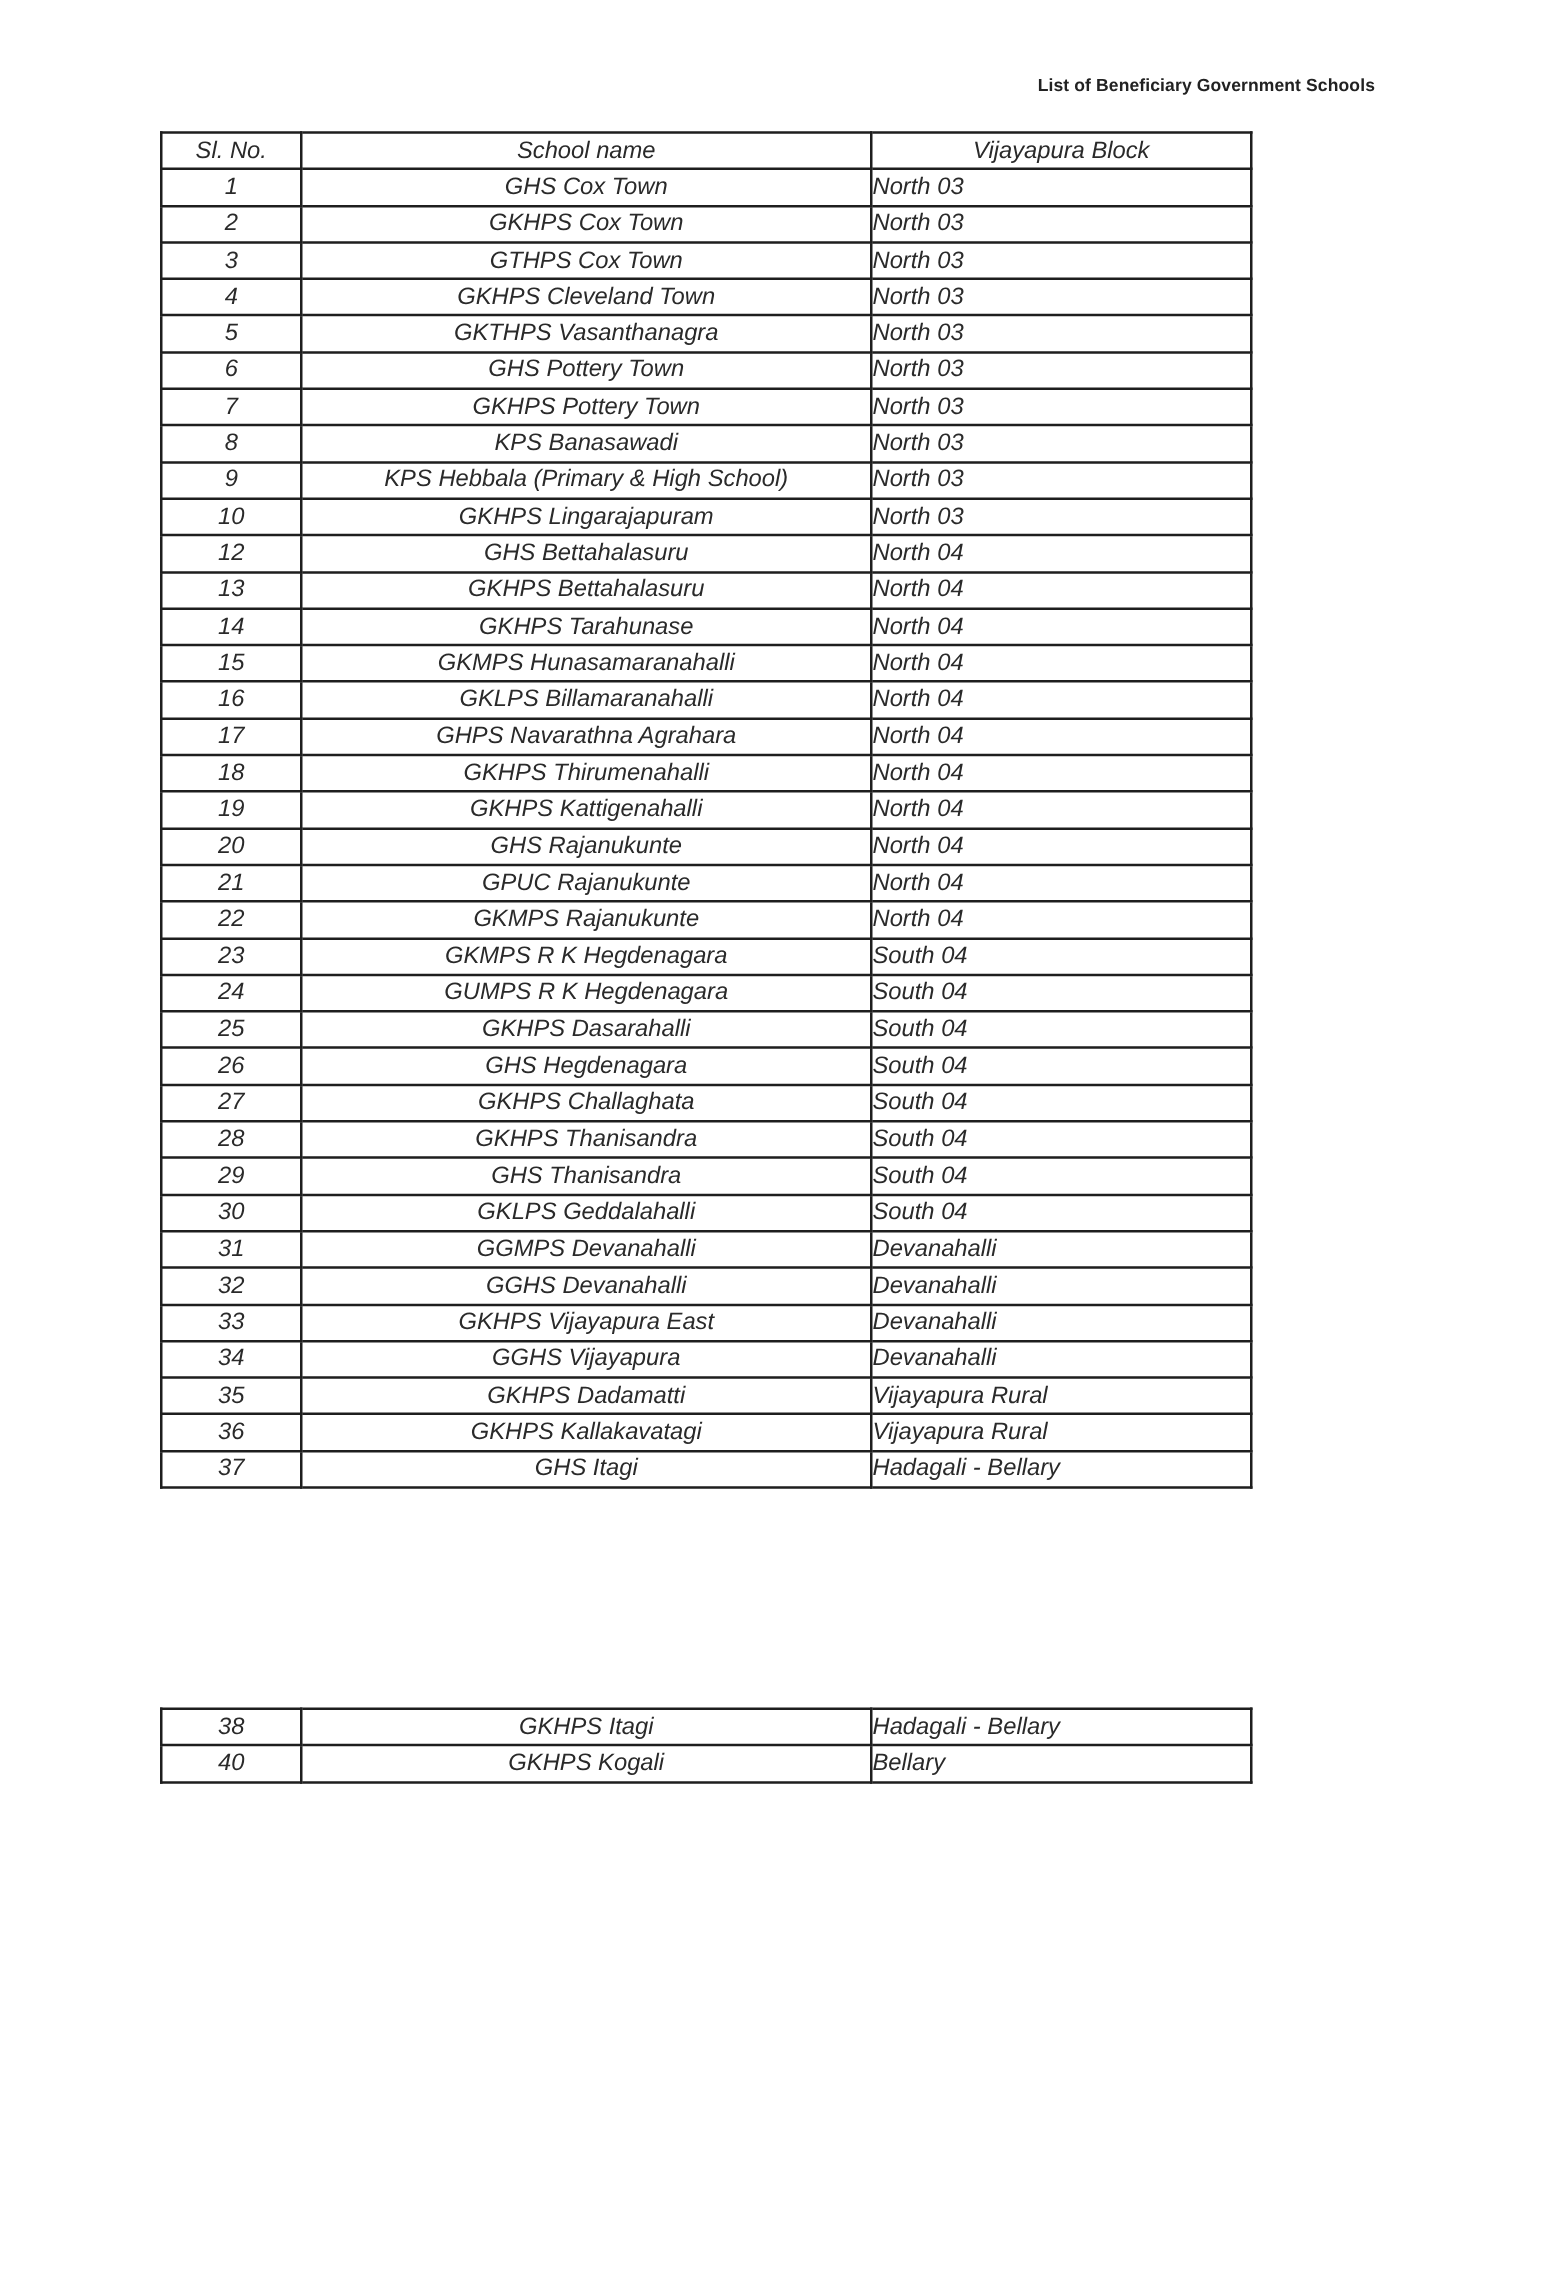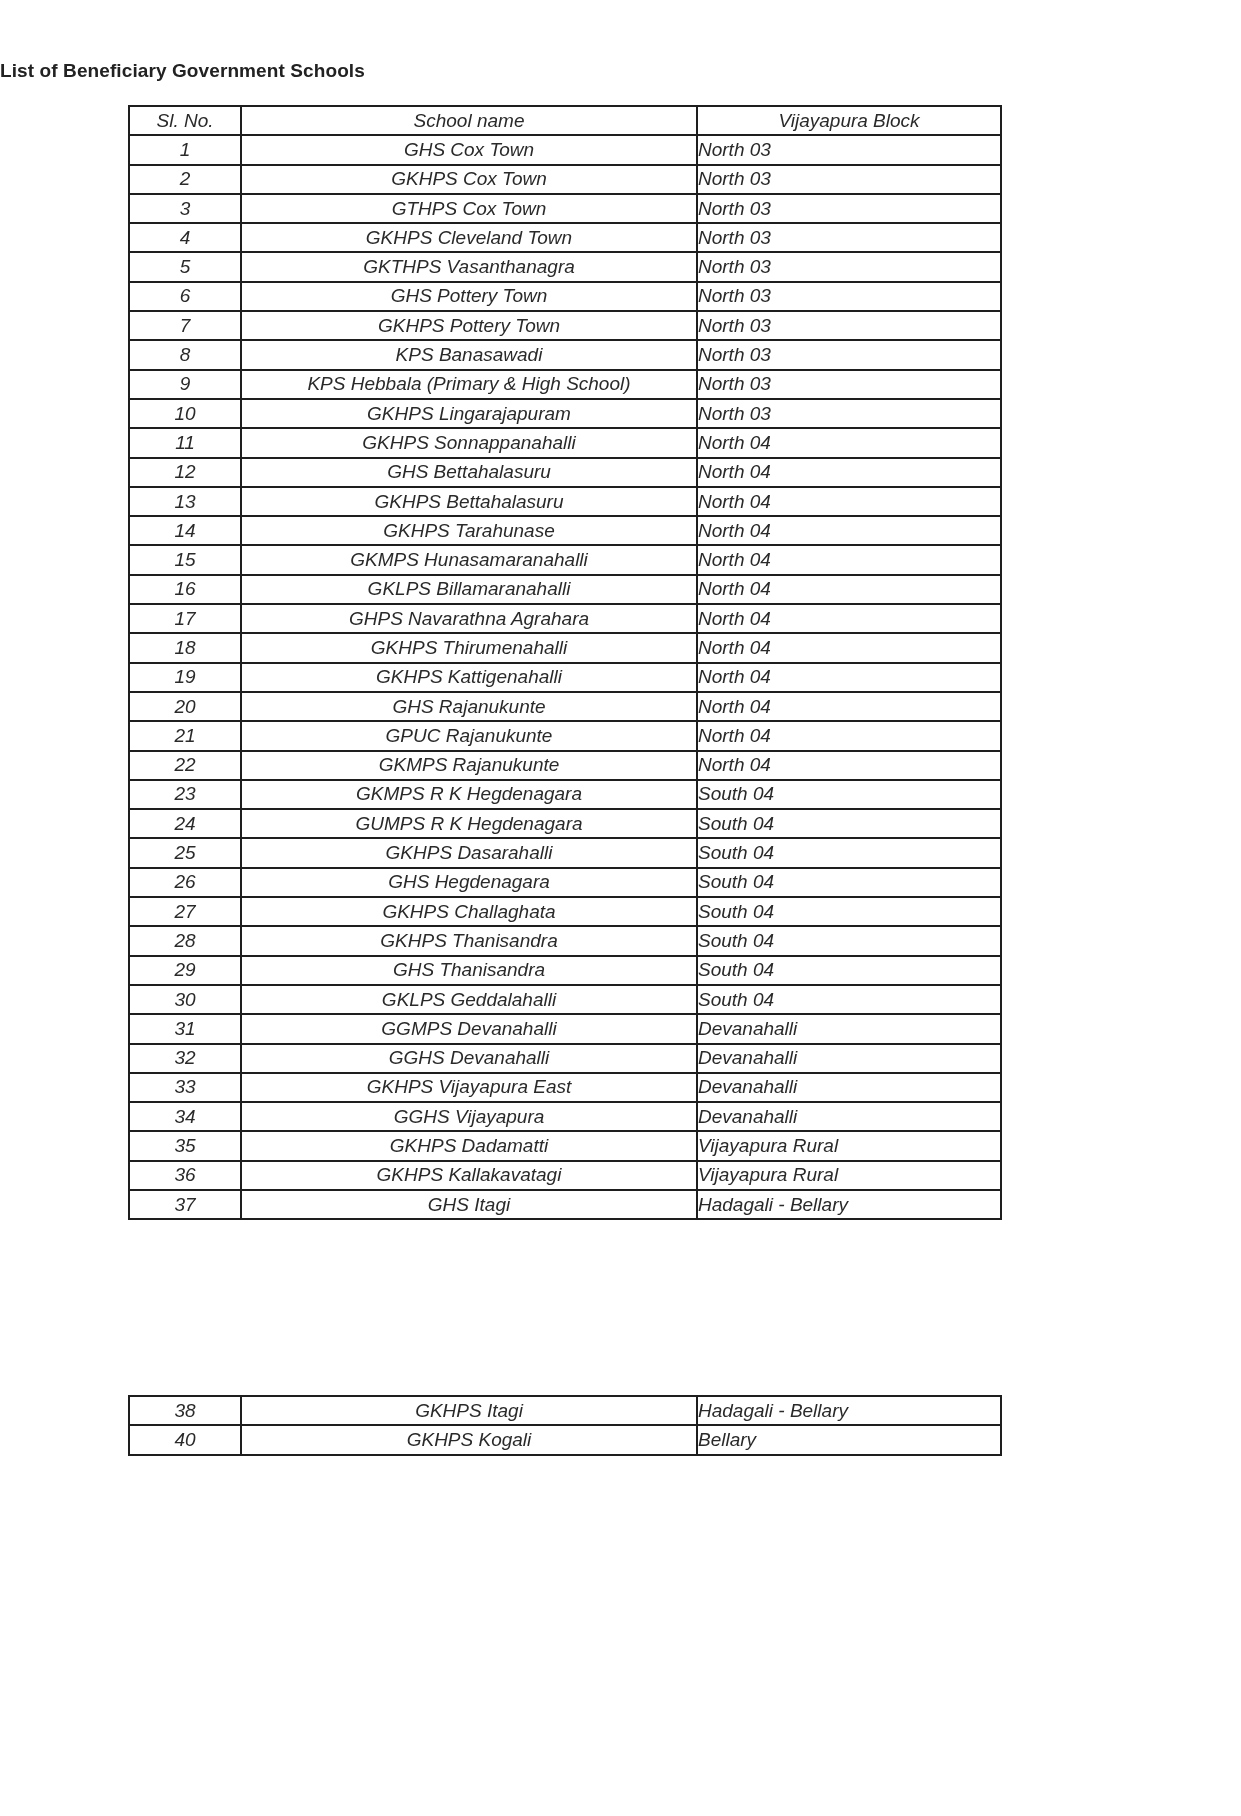--- a/index.html
+++ b/index.html
@@ -13,22 +13,22 @@
       position: relative;
       font-family: "Liberation Sans", sans-serif;
       color: #2a2a2a;
       overflow: hidden;
     }
     .title {
       position: absolute;
       left: 0;
       top: 60px;
       width: 1100px;
-      text-align: left;
-      font-size: 19px;
+      text-align: right;
+      font-size: 14px;
       font-weight: bold;
       letter-spacing: 0.1px;
       color: #222;
     }
     table.schools {
       position: absolute;
       left: 128px;
       width: 872px;
       border-collapse: collapse;
       table-layout: fixed;
@@ -39,21 +39,21 @@
       height: 27.3px;
       padding: 0;
       font-size: 19px;
       font-weight: normal;
       color: #2a2a2a;
       vertical-align: middle;
       white-space: nowrap;
       overflow: hidden;
     }
     #table-part-1 { top: 105px; }
-    #table-part-2 { top: 1395px; }
+    #table-part-2 { top: 1366px; }
     col.c-no { width: 112px; }
     col.c-name { width: 456px; }
     col.c-block { width: 304px; }
     th.h-no {
       text-align: center;
       font-weight: bold;
       font-size: 19px;
       color: #222;
     }
     th.h-name, th.h-block {
@@ -131,25 +131,20 @@
         <td class="c-no">9</td>
         <td class="c-name">KPS Hebbala (Primary &amp; High School)</td>
         <td class="c-block">North 03</td>
       </tr>
       <tr>
         <td class="c-no">10</td>
         <td class="c-name">GKHPS Lingarajapuram</td>
         <td class="c-block">North 03</td>
       </tr>
       <tr>
-        <td class="c-no">11</td>
-        <td class="c-name">GKHPS Sonnappanahalli</td>
-        <td class="c-block">North 04</td>
-      </tr>
-      <tr>
         <td class="c-no">12</td>
         <td class="c-name">GHS Bettahalasuru</td>
         <td class="c-block">North 04</td>
       </tr>
       <tr>
         <td class="c-no">13</td>
         <td class="c-name">GKHPS Bettahalasuru</td>
         <td class="c-block">North 04</td>
       </tr>
       <tr>

